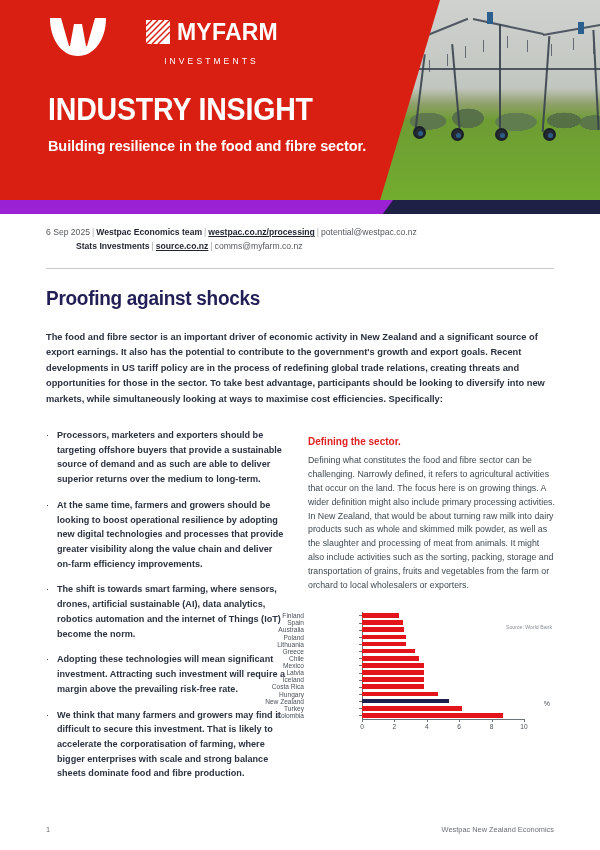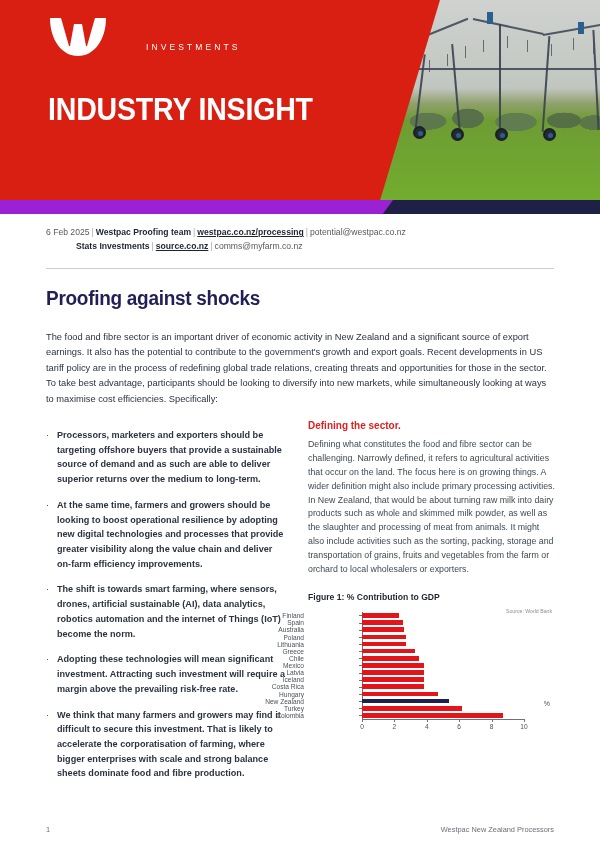--- a/index.html
+++ b/index.html
@@ -51,22 +51,22 @@
   .logos { position: absolute; left: 48px; top: 16px; display: flex; align-items: flex-start; gap: 38px; }
   .westpac-w { width: 60px; height: 42px; }
   .myfarm { padding-top: 4px; }
   .myfarm-row { display: flex; align-items: center; gap: 7px; }
   .myfarm-mark { width: 24px; height: 24px; }
   .myfarm-word {
     color: #fff; font-weight: bold; font-size: 23px; letter-spacing: .2px; line-height: 1;
     font-family: "Liberation Sans", sans-serif;
   }
   .myfarm-sub {
-    color: #fff; font-size: 8.5px; letter-spacing: 3.1px; margin-top: 22px;
-    text-align: right; padding-right: 1px; font-weight: normal;
+    color: #fff; font-size: 8.5px; letter-spacing: 3.1px; margin-top: 12px;
+    text-align: center; padding-right: 1px; font-weight: normal;
   }
   .header-title {
     position: absolute; left: 48px; top: 92px;
     color: #fff; font-size: 31px; font-weight: bold;
     letter-spacing: -0.2px; font-stretch: condensed;
     transform: scaleX(.92); transform-origin: left center;
   }
   .header-sub {
     position: absolute; left: 48px; top: 138px;
     color: #fff; font-size: 14.5px; font-weight: bold; letter-spacing: -0.1px;
@@ -86,24 +86,24 @@
   .rule { position: absolute; left: 46px; top: 268px; width: 508px; height: 1px; background: #c9ccd0; }
 
   
   .page-title {
     position: absolute; left: 46px; top: 287px;
     color: #211f55; font-size: 20px; font-weight: bold; letter-spacing: -0.3px;
     transform: scaleX(.95); transform-origin: left center;
   }
   .intro {
     position: absolute; left: 46px; top: 330px; width: 510px;
-    font-size: 9.3px; font-weight: normal; color: #2b3240; line-height: 1.66;
+    font-size: 9.3px; font-weight: bold; color: #2b3240; line-height: 1.66;
   }
   .col-left { position: absolute; left: 46px; top: 428px; width: 240px; }
-  .col-right { position: absolute; left: 308px; top: 420px; width: 248px; }
+  .col-right { position: absolute; left: 308px; top: 436px; width: 248px; }
 
   .bullet { display: flex; gap: 8px; margin-bottom: 11px; }
   .bullet .dot { color: #2b3240; font-size: 9px; line-height: 1.62; flex: none; }
   .bullet .txt { font-size: 9.1px; font-weight: bold; color: #2b3240; line-height: 1.62; }
 
   .sec-title { color: #e02020; font-size: 10px; font-weight: bold; margin-bottom: 7px; }
   .sec-body { font-size: 8.8px; color: #3f4a52; line-height: 1.58; }
 
   
   .fig { margin-top: 15px; position: relative; }
@@ -166,34 +166,51 @@
 
   <div class="header-red"></div>
 
   <div class="logos">
     <div class="westpac-w">
       <svg viewBox="0 0 60 42" width="60" height="42" aria-hidden="true">
         <path d="M2 2 L13 2 L21 30 L22 30 L26 8 L34 8 L38 30 L39 30 L47 2 L58 2 C58 24 46 40 30 40 C14 40 2 24 2 2 Z" fill="#ffffff"></path>
       </svg>
     </div>
     <div class="myfarm">
+      <div class="myfarm-row">
+        <span class="myfarm-mark">
+          <svg viewBox="0 0 24 24" width="24" height="24" aria-hidden="true">
+            <rect x="0" y="0" width="24" height="24" fill="#ffffff"></rect>
+            <g stroke="#d91f11" stroke-width="1.5">
+              <line x1="0" y1="24" x2="24" y2="0"></line>
+              <line x1="0" y1="18" x2="18" y2="0"></line>
+              <line x1="0" y1="12" x2="12" y2="0"></line>
+              <line x1="0" y1="6" x2="6" y2="0"></line>
+              <line x1="6" y1="24" x2="24" y2="6"></line>
+              <line x1="12" y1="24" x2="24" y2="12"></line>
+            </g>
+          </svg>
+        </span>
+        <span class="myfarm-word">MYFARM</span>
+      </div>
       <div class="myfarm-sub">INVESTMENTS</div>
     </div>
   </div>
 
   <div class="header-title">INDUSTRY INSIGHT</div>
+  <div class="header-sub">Building resilience in the food and fibre sector.</div>
 </div>
 
 <div class="band">
   <div class="band-purple"></div>
 </div>
 
 <div class="contact">
   <div>
-    <span>6 Feb 2025</span><span class="sep">|</span><b>Westpac Proofing team</b><span class="sep">|</span><a href="#">westpac.co.nz/processing</a><span class="sep">|</span><span>potential@westpac.co.nz</span>
+    <span>6 Sep 2025</span><span class="sep">|</span><b>Westpac Economics team</b><span class="sep">|</span><a href="#">westpac.co.nz/processing</a><span class="sep">|</span><span>potential@westpac.co.nz</span>
   </div>
   <div style="padding-left:30px;">
     <b>Stats Investments</b><span class="sep">|</span><a href="#">source.co.nz</a><span class="sep">|</span><span>comms@myfarm.co.nz</span>
   </div>
 </div>
 <div class="rule"></div>
 
 <div class="page-title">Proofing against shocks</div>
 <div class="intro">The food and fibre sector is an important driver of economic activity in New Zealand and a significant source of export earnings. It also has the potential to contribute to the government's growth and export goals. Recent developments in US tariff policy are in the process of redefining global trade relations, creating threats and opportunities for those in the sector. To take best advantage, participants should be looking to diversify into new markets, while simultaneously looking at ways to maximise cost efficiencies. Specifically:</div>
 
@@ -218,21 +235,20 @@
     <span class="dot">·</span>
     <span class="txt">We think that many farmers and growers may find it difficult to secure this investment. That is likely to accelerate the corporatisation of farming, where bigger enterprises with scale and strong balance sheets dominate food and fibre production.</span>
   </div>
 </div>
 
 <div class="col-right">
   <div class="sec-title">Defining the sector.</div>
   <div class="sec-body">Defining what constitutes the food and fibre sector can be challenging. Narrowly defined, it refers to agricultural activities that occur on the land. The focus here is on growing things. A wider definition might also include primary processing activities. In New Zealand, that would be about turning raw milk into dairy products such as whole and skimmed milk powder, as well as the slaughter and processing of meat from animals. It might also include activities such as the sorting, packing, storage and transportation of grains, fruits and vegetables from the farm or orchard to local wholesalers or exporters.</div>
 
   <div class="fig">
-    <div class="fig-title">Figure 1: % Contribution to GDP</div>
     <div class="fig-source">Source: World Bank</div>
     <div class="chart">
       <div class="axis-y"></div>
       <div class="axis-x"></div>
       <div class="pct">%</div>
       <div id="bars">
           <div class="row" style="left: 54px; top: 5.21267px; height: 4.708px; width: 162px;">
             <span class="lbl">Finland</span>
             <span class="bar" style="width: 37.26px;"></span>
           </div>
@@ -321,14 +337,14 @@
           <div class="xlab" style="left: 183.6px;">8</div>
           <div class="xtick" style="left: 216px;"></div>
           <div class="xlab" style="left: 216px;">10</div>
         </div>
     </div>
   </div>
 </div>
 
 <div class="footer">
   <div>1</div>
-  <div>Westpac New Zealand Processors</div>
+  <div>Westpac New Zealand Economics</div>
 </div>
 
 </body></html>

